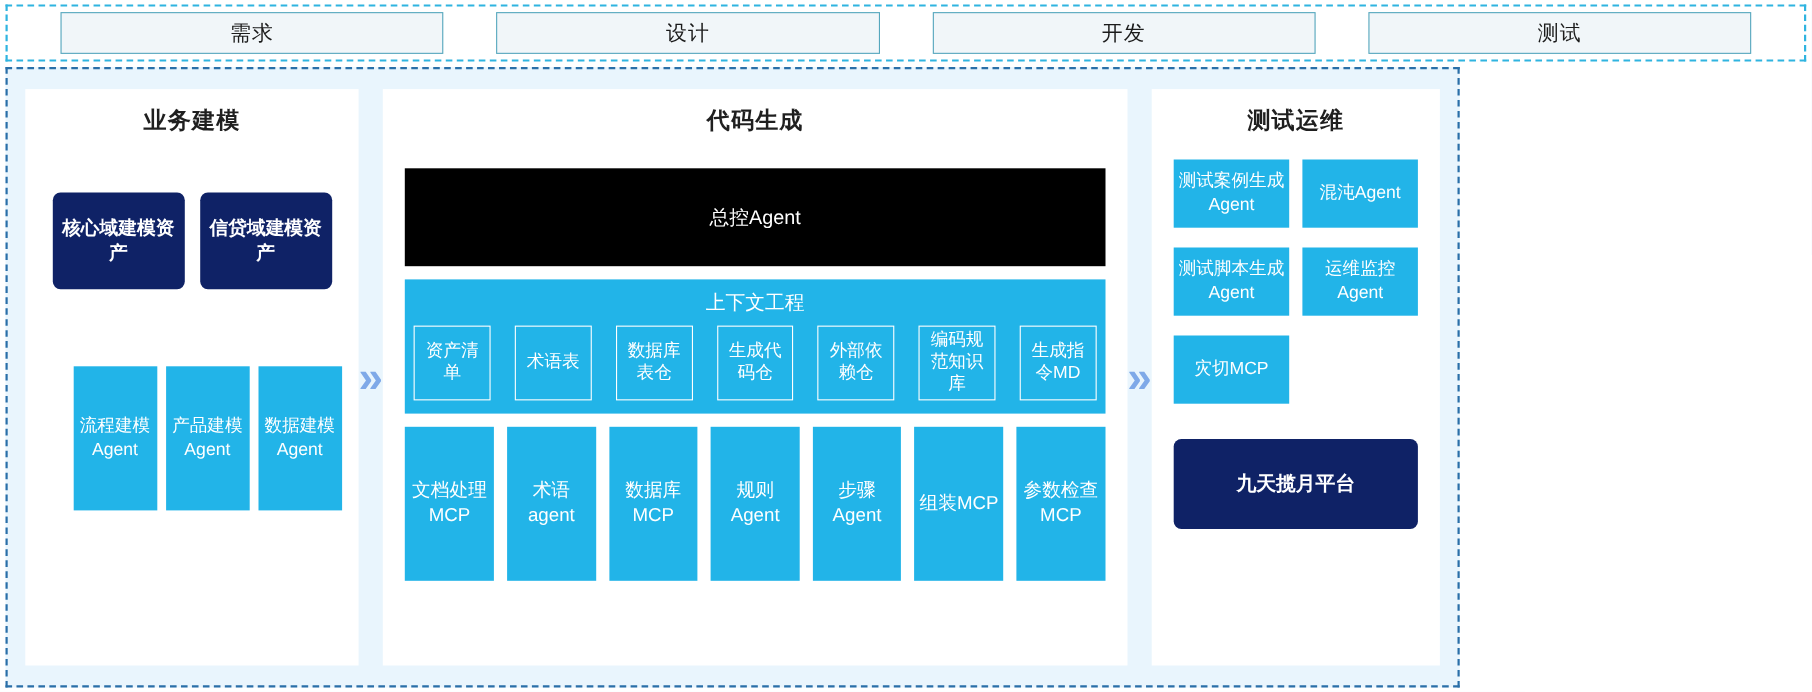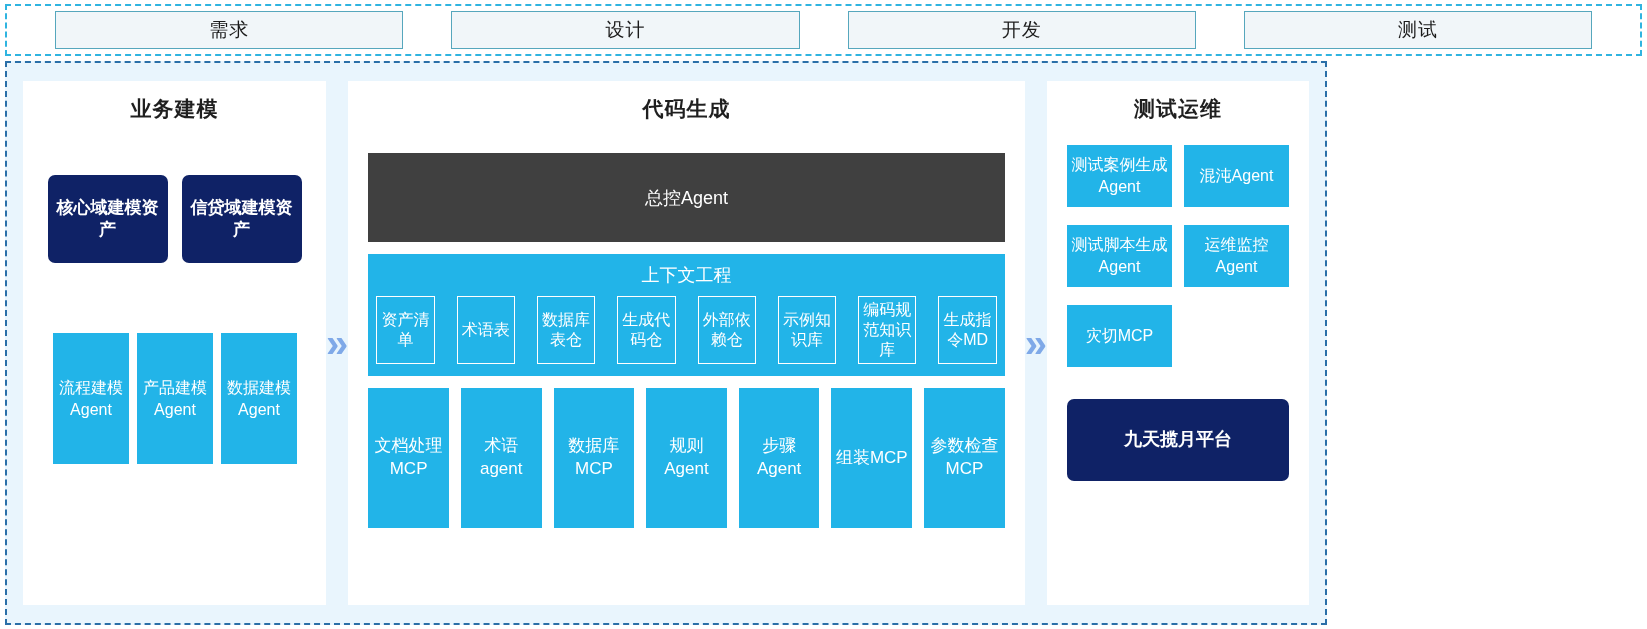--- a/index.html
+++ b/index.html
@@ -132,34 +132,35 @@
   }
   .left-assets .card-navy {
     width: 120px;
     height: 88px;
   }
   .left-agents {
     display: flex;
     gap: 8px;
     margin-top: 70px;
     width: 100%;
+    justify-content: center;
     margin-left: 28px;
   }
   .left-agents .card-cyan {
     width: 76px;
     height: 131px;
     font-size: 16px;
   }
 
   
   .ctr-master {
     box-sizing: border-box;
     width: 100%;
     height: 89px;
-    background: #404040;
+    background: #000000;
     color: #ffffff;
     display: flex;
     align-items: center;
     justify-content: center;
     font-size: 18px;
     margin-top: 26px;
   }
   .ctr-context {
     box-sizing: border-box;
     width: 100%;
@@ -266,21 +267,20 @@
     <div class="ctr-master">总控Agent</div>
 
     <div class="ctr-context">
       <div class="ctr-context-title">上下文工程</div>
       <div class="ctx-items">
         <div class="ctx-item">资产清单</div>
         <div class="ctx-item">术语表</div>
         <div class="ctx-item">数据库表仓</div>
         <div class="ctx-item">生成代码仓</div>
         <div class="ctx-item">外部依赖仓</div>
-        <div class="ctx-item">示例知识库</div>
         <div class="ctx-item">编码规范知识库</div>
         <div class="ctx-item">生成指令MD</div>
       </div>
     </div>
 
     <div class="ctr-tools">
       <div class="card-cyan">文档处理MCP</div>
       <div class="card-cyan">术语agent</div>
       <div class="card-cyan">数据库MCP</div>
       <div class="card-cyan">规则Agent</div>

